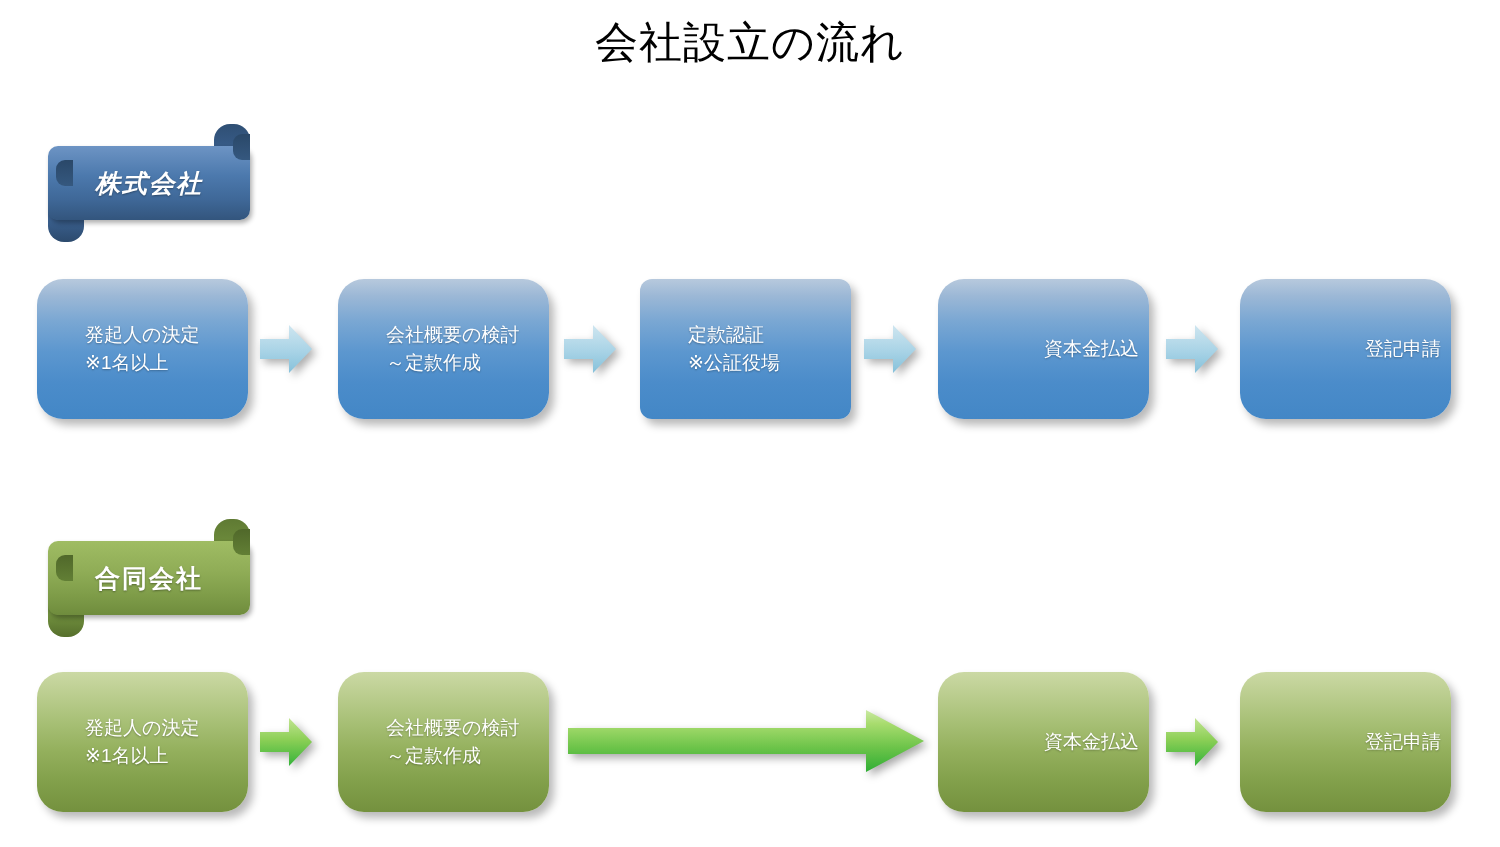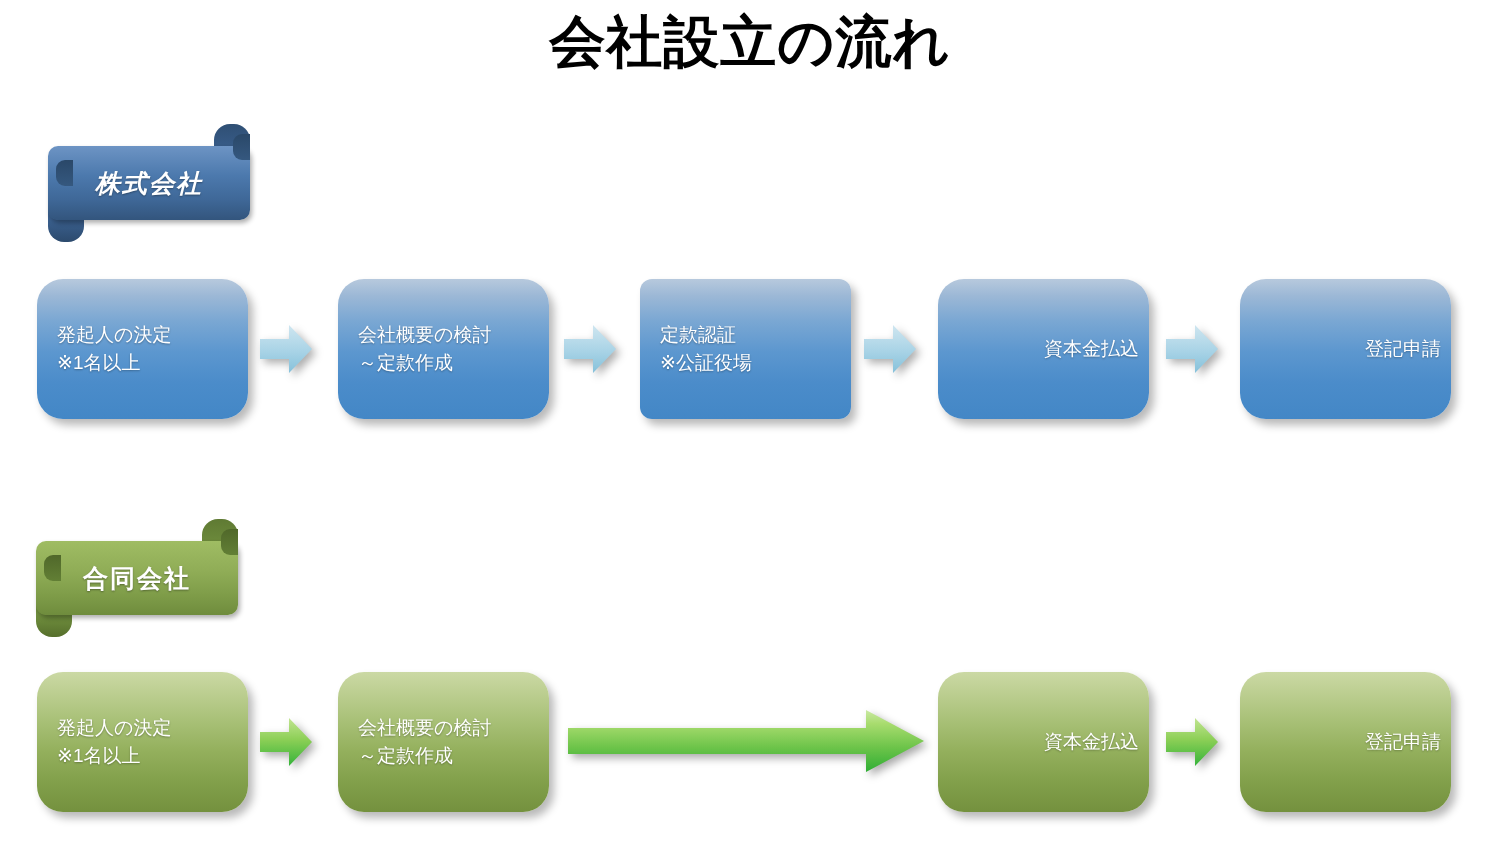--- a/index.html
+++ b/index.html
@@ -20,24 +20,24 @@
     overflow: hidden;
   }
 
   
   #page-title {
     position: absolute;
     left: 0;
     top: 4px;
     width: 1500px;
     text-align: center;
-    font-size: 56px;
+    font-size: 43px;
     line-height: 76px;
     color: #000000;
-    font-weight: 700;
+    font-weight: 400;
     letter-spacing: 1px;
     white-space: nowrap;
   }
 
   
   .ribbon {
     position: absolute;
     width: 210px;
     height: 80px;
   }
@@ -149,21 +149,21 @@
     width: 100%;
     color: #ffffff;
     font-size: 19px;
     line-height: 28px;
     text-shadow: 0 1px 2px rgba(0,0,0,0.30);
     white-space: pre-line;
     box-sizing: border-box;
   }
   .pbox-text.two-line {
     text-align: left;
-    padding-left: 20px;
+    padding-left: 48px;
   }
   .pbox-text.one-line {
     text-align: right;
     padding: 0 10px;
     margin-left: 16px;
   }
 
   
   .arrow {
     position: absolute;
@@ -244,21 +244,21 @@
   <div class="arrow" style="left:1164px; top:322px;">
     <svg viewBox="0 0 56 54" xmlns="http://www.w3.org/2000/svg">
       <polygon points="2,17 31,17 31,3 54,27 31,51 31,37 2,37" fill="url(#bArrow1)"></polygon>
     </svg>
   </div>
 
   <div class="pbox blue" style="left:1240px; top:279px;">
     <div class="pbox-text one-line">登記申請</div>
   </div>
 
-  <div class="ribbon ribbon-green" style="left:28px; top:513px;">
+  <div class="ribbon ribbon-green" style="left:40px; top:513px;">
     <div class="ribbon-tail top-right"></div>
     <div class="ribbon-tail bottom-left"></div>
     <div class="ribbon-body">
       <div class="ribbon-label">合同会社</div>
     </div>
     <div class="ribbon-notch tr"></div>
     <div class="ribbon-notch bl"></div>
   </div>
 
   <div class="pbox green" style="left:37px; top:672px;">

